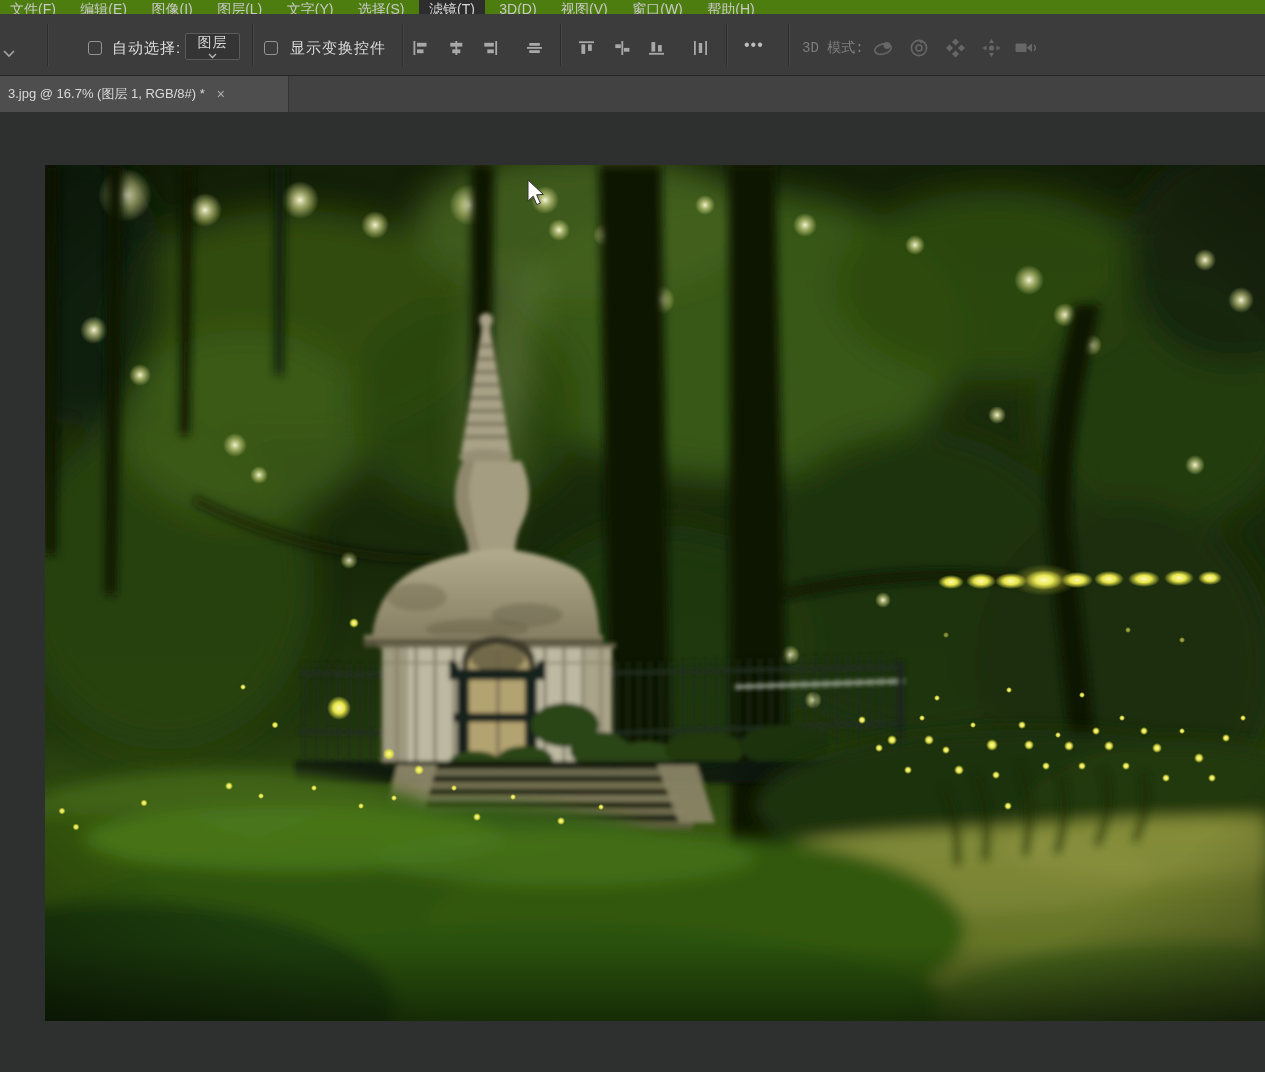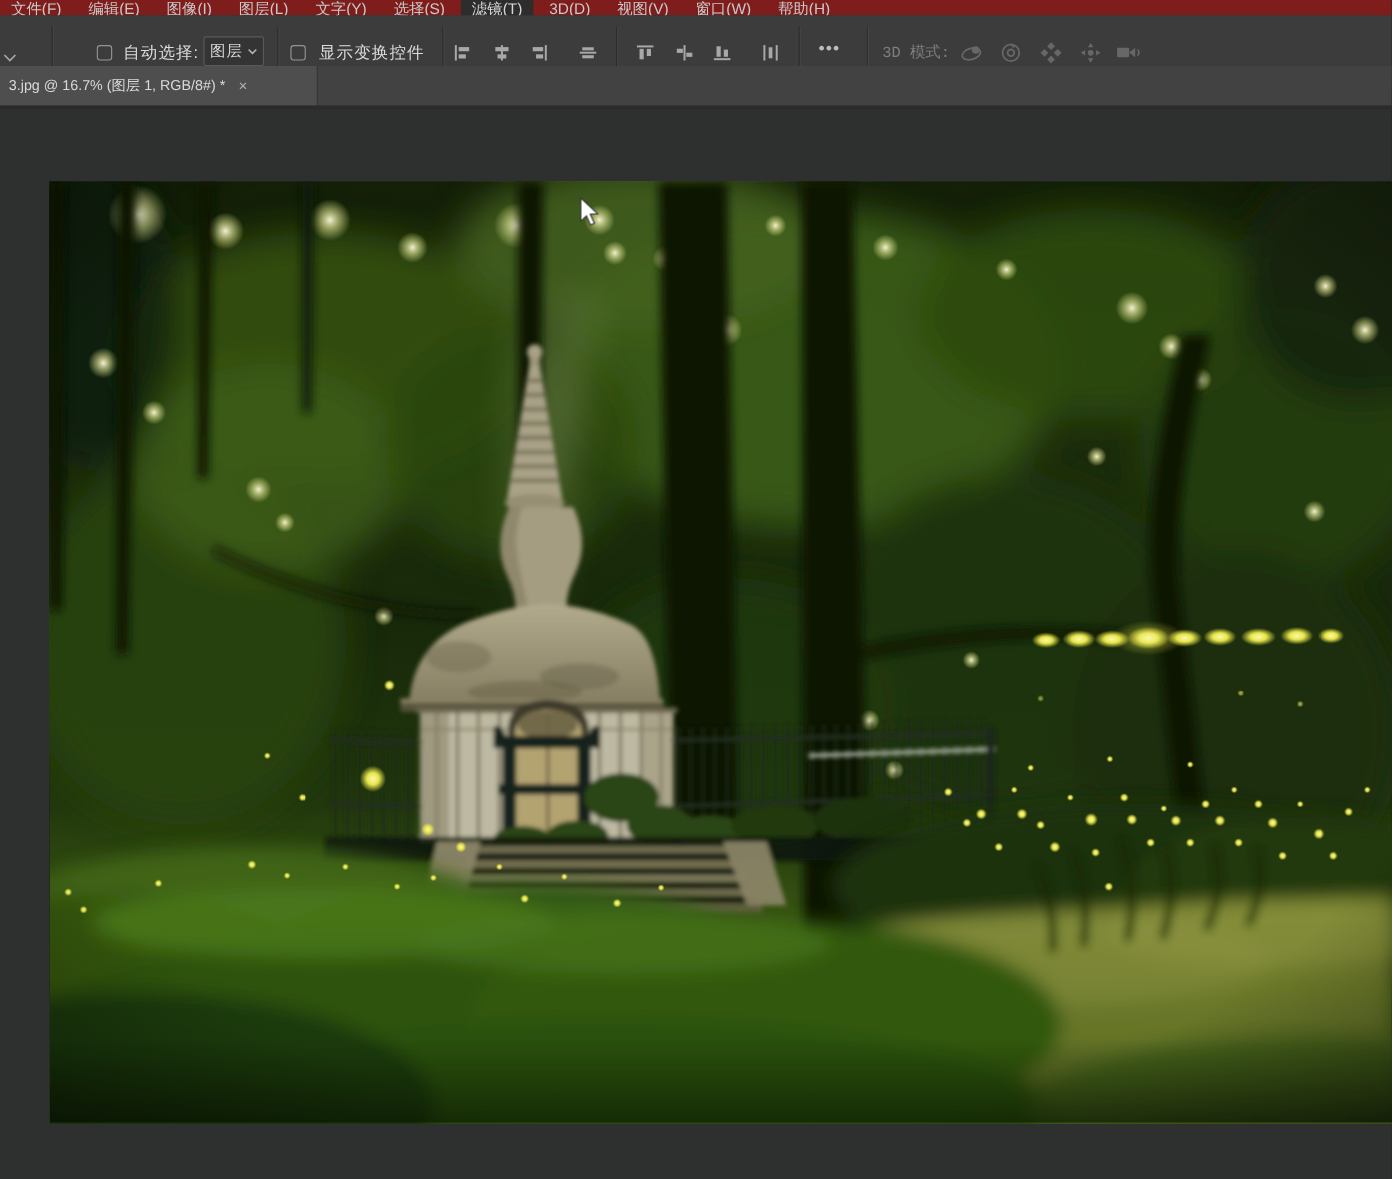--- a/index.html
+++ b/index.html
@@ -1,38 +1,38 @@
 <!DOCTYPE html>
 <html><head>
 <meta charset="utf-8">
 <style>
   html,body{margin:0;padding:0;background:#2e2f2f;width:1265px;height:1072px;overflow:hidden;
     font-family:"Liberation Sans","DejaVu Sans",sans-serif;-webkit-font-smoothing:antialiased;}
   *{box-sizing:border-box;}
 
   
-  .menubar{position:absolute;left:0;top:0;width:1265px;height:14px;background:#7f1d1d;overflow:hidden;white-space:nowrap;}
+  .menubar{position:absolute;left:0;top:0;width:1265px;height:14px;background:#4d7c0f;overflow:hidden;white-space:nowrap;}
   .menu-item{display:inline-block;font-size:14px;line-height:21px;margin-top:-7px;padding:0 10px;color:#c9c9c9;}
   .menu-item.active{background:#2d2d2d;color:#d6d6d6;}
 
   
   .optionsbar{position:absolute;left:0;top:14px;width:1265px;height:62px;background:#3c3c3c;border-bottom:1px solid #262626;}
   .optionsbar .sep{position:absolute;top:10px;width:1px;height:42px;background:#2d2d2d;box-shadow:1px 0 0 #464646;}
   .ob-label{position:absolute;top:25px;font-size:15px;color:#dcdcdc;letter-spacing:1px;}
   .ob-label.dim{color:#7e7e7e;letter-spacing:0;font-family:Liberation Mono, monospace;}
   .checkbox{position:absolute;top:27px;width:14px;height:14px;border:1px solid #959595;border-radius:3px;background:transparent;}
   .dropdown{position:absolute;left:185px;top:19px;width:55px;height:27px;background:#343434;border:1px solid #5a5a5a;border-radius:2px;
-    display:flex;align-items:center;justify-content:space-between;padding:0 5px;}
+    display:flex;align-items:center;justify-content:space-between;padding:0 5px;flex-direction:column;}
   .dropdown .dd-text{font-size:14px;color:#d8d8d8;letter-spacing:1px;}
   .ob-icon{position:absolute;top:26px;}
   .ob-icon3d{position:absolute;top:24px;}
   .more-dots{position:absolute;top:22px;font-size:16px;color:#bdbdbd;letter-spacing:1px;}
 
   
-  .tabbar{position:absolute;left:0;top:60px;width:1265px;height:36px;background:#424242;}
+  .tabbar{position:absolute;left:0;top:76px;width:1265px;height:36px;background:#424242;}
   .tabbar:after{content:"";position:absolute;left:0;bottom:-3px;width:1265px;height:3px;background:#2b2b2b;}
   .doc-tab{position:absolute;left:0;top:0;width:289px;height:36px;background:#4e4e4e;border-right:1px solid #353535;
     display:flex;align-items:center;padding:0 8px;}
   .doc-tab:after{content:"";position:absolute;left:0;bottom:-3px;width:289px;height:3px;background:#3e3e3e;}
   .doc-tab .title{font-size:13px;color:#d9d9d9;white-space:nowrap;overflow:hidden;}
   .doc-tab .close{margin-left:12px;font-size:14px;color:#aeaeae;line-height:14px;}
 
   
   .canvas-area{position:absolute;left:0;top:112px;width:1265px;height:960px;background:#2e2f2f;}
   .photo{position:absolute;left:45px;top:53px;width:1220px;height:856px;overflow:hidden;background:#15230a;}

